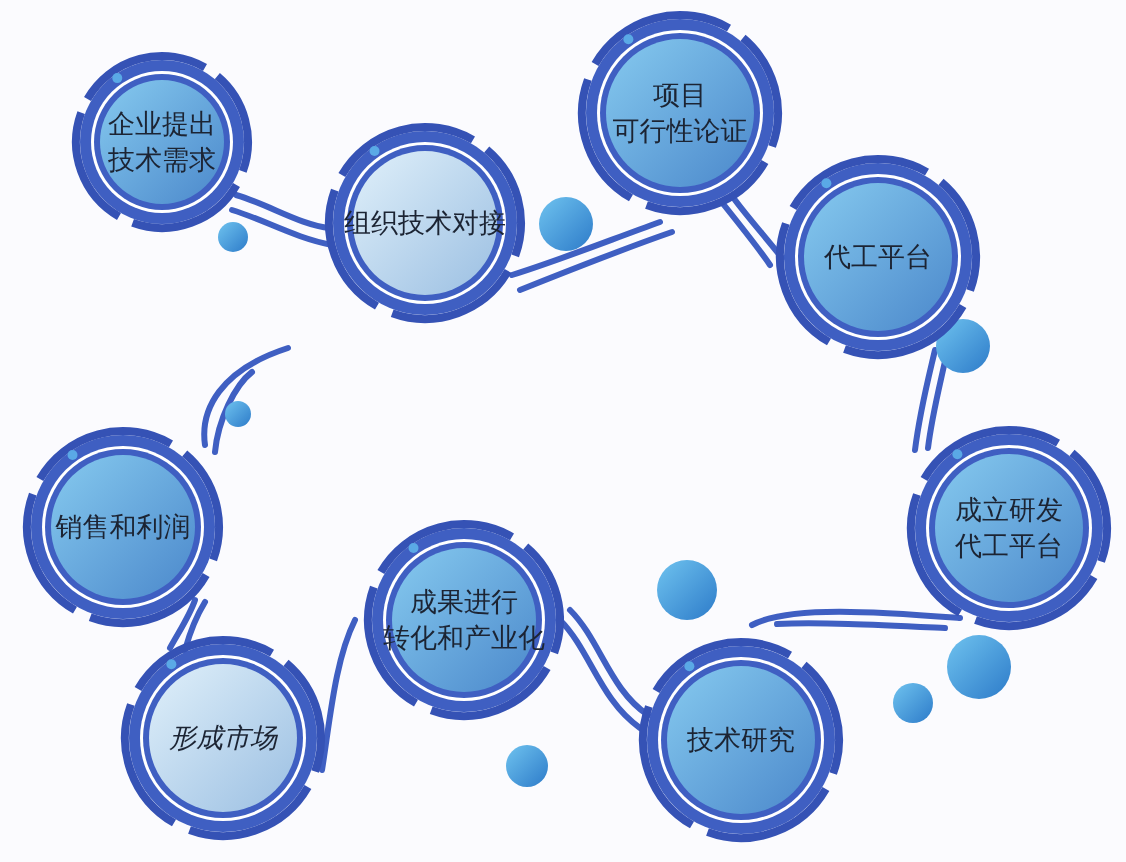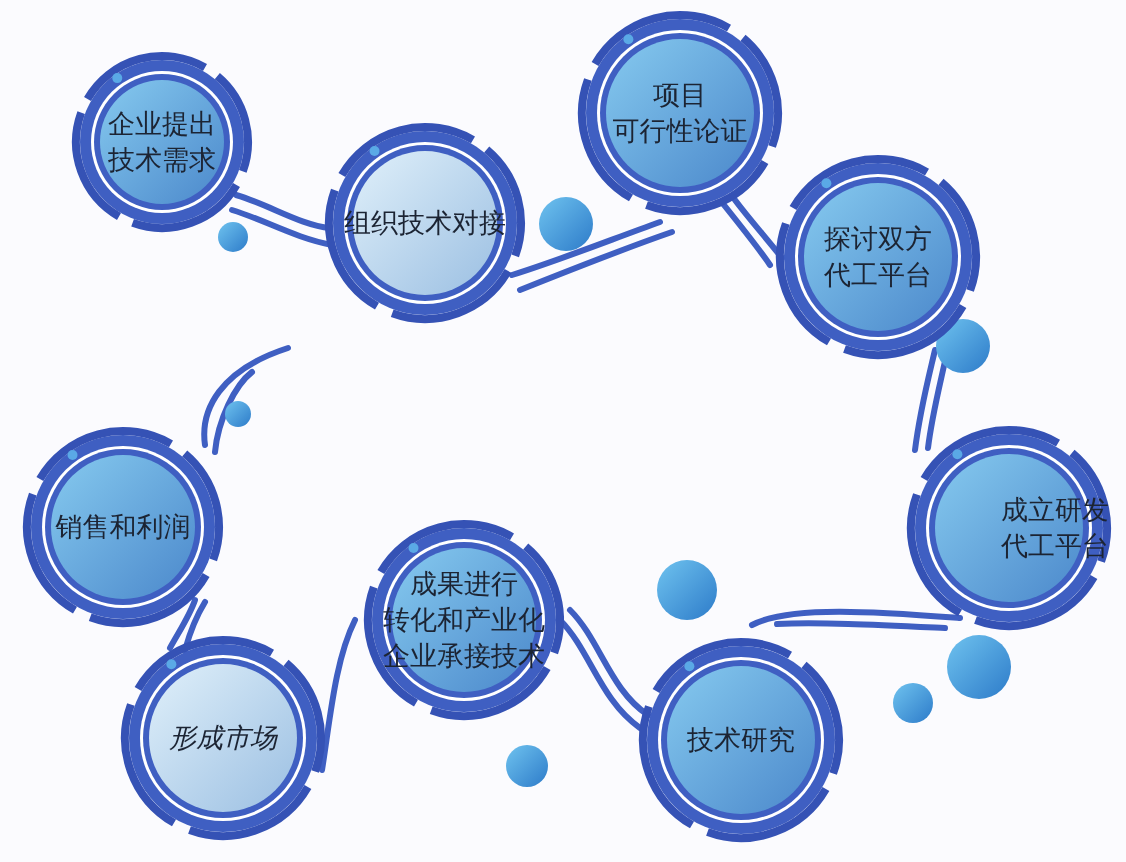--- a/index.html
+++ b/index.html
@@ -186,34 +186,32 @@
         <span class="line">技术需求</span>
       </div>
       <div class="node-label" style="left: 425px; top: 223px; text-align: center;">
         <span class="line">组织技术对接</span>
       </div>
       <div class="node-label" style="left: 680px; top: 113px;">
         <span class="line">项目</span>
         <span class="line">可行性论证</span>
       </div>
       <div class="node-label" style="left: 878px; top: 257px;">
-        <span class="line">探讨双方</span>
         <span class="line">代工平台</span>
       </div>
-      <div class="node-label" style="left: 1055px; top: 528px;">
+      <div class="node-label" style="left: 1009px; top: 528px;">
         <span class="line">成立研发</span>
         <span class="line">代工平台</span>
       </div>
       <div class="node-label" style="left: 741px; top: 740px;">
         <span class="line">技术研究</span>
       </div>
       <div class="node-label" style="left: 464px; top: 620px;">
         <span class="line">成果进行</span>
         <span class="line">转化和产业化</span>
-        <span class="line">企业承接技术</span>
       </div>
       <div class="node-label" style="left: 223px; top: 738px; font-style: italic;">
         <span class="line">形成市场</span>
       </div>
       <div class="node-label" style="left: 123px; top: 527px;">
         <span class="line">销售和利润</span>
       </div>
     </div>
 </div>
 

